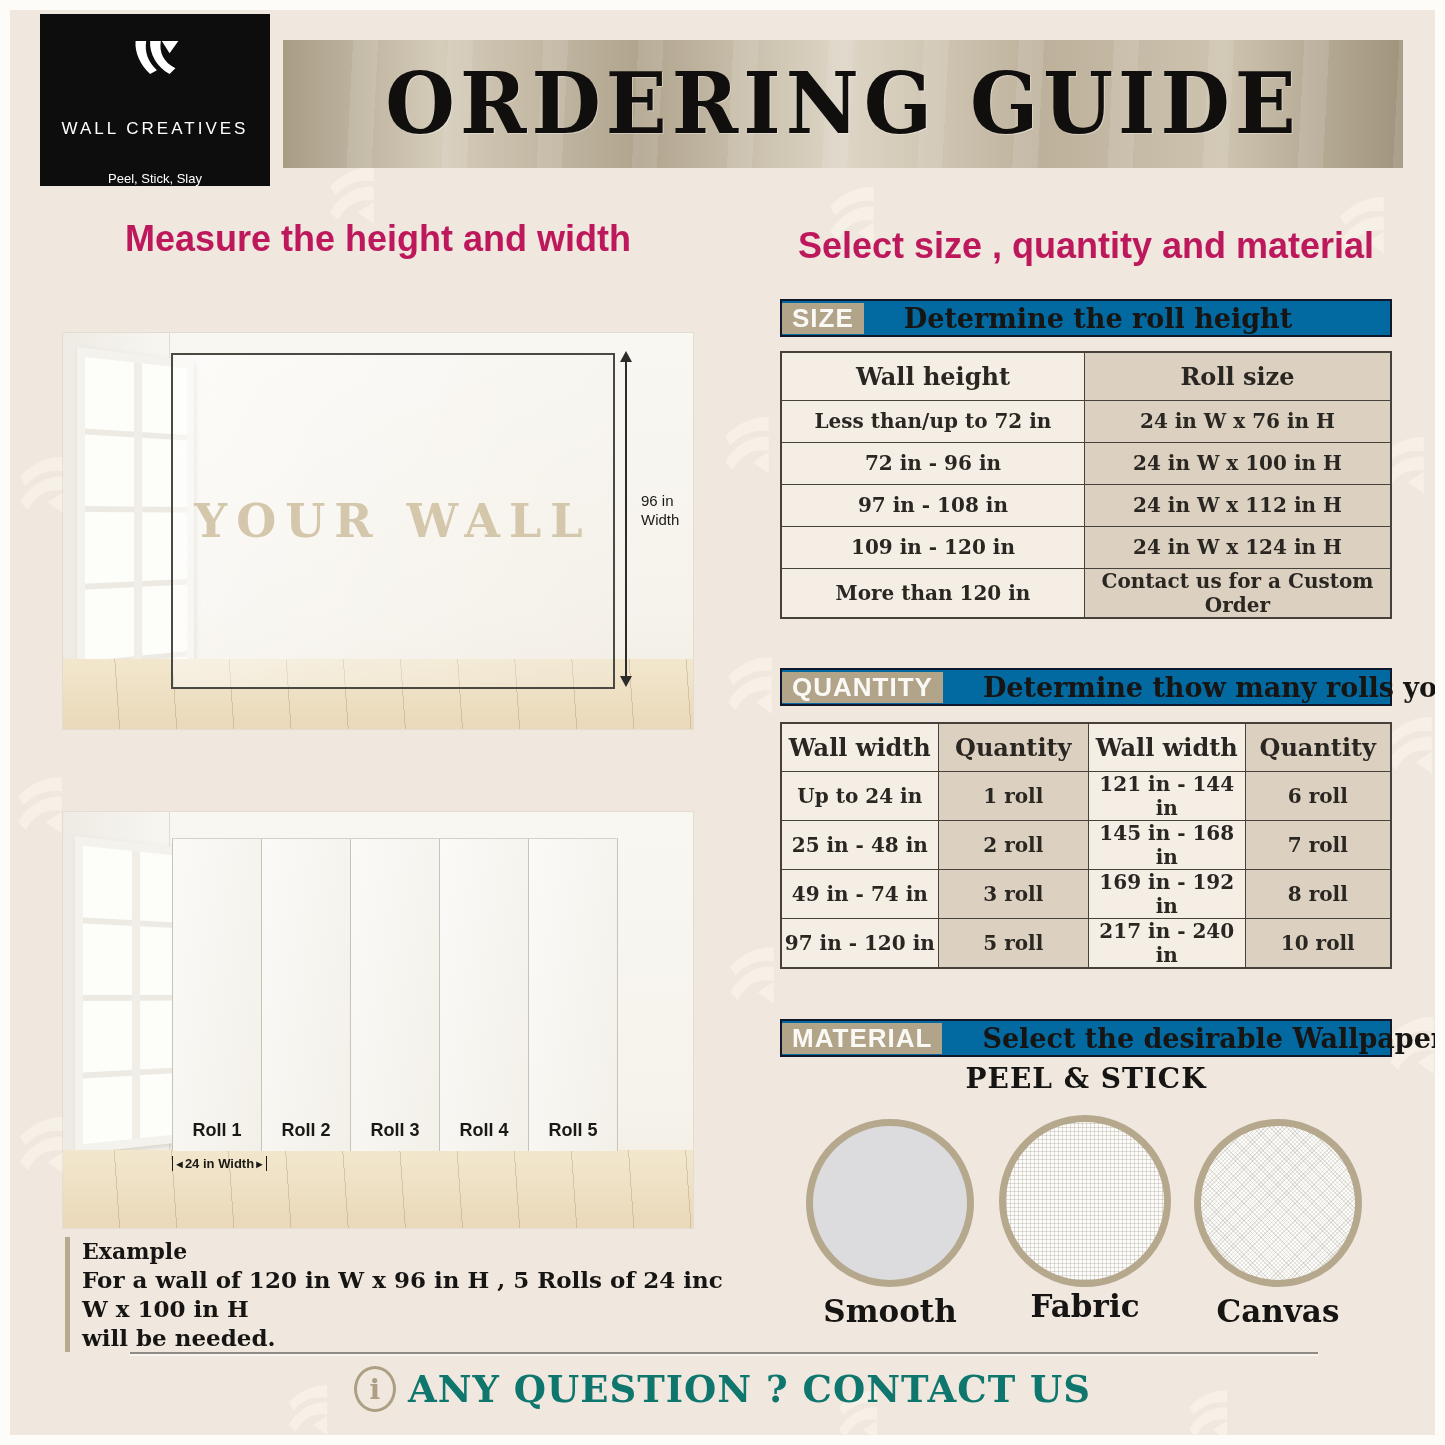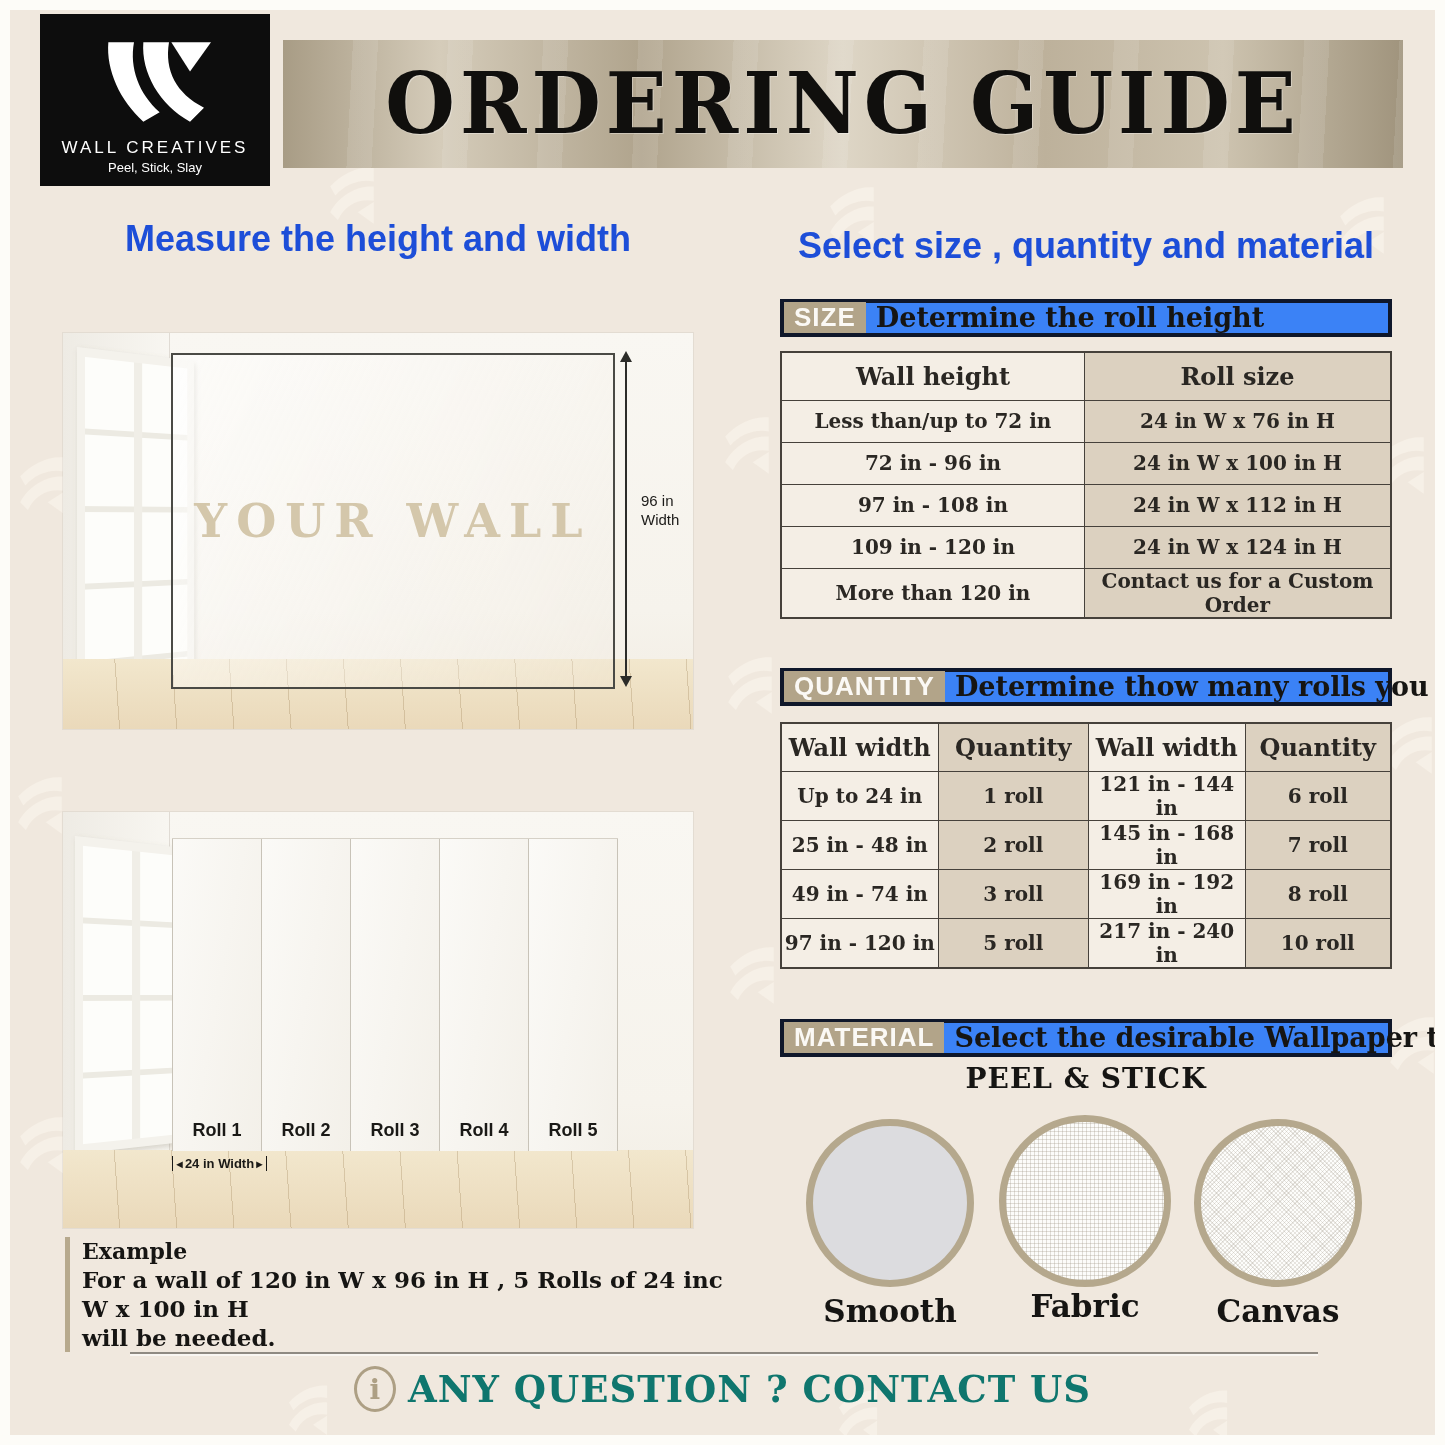--- a/index.html
+++ b/index.html
@@ -1,20 +1,20 @@
 <!DOCTYPE html>
 <html><head>
 <meta charset="utf-8">
 <style>
   html,body{margin:0;padding:0;}
   body{width:1445px;height:1445px;overflow:hidden;background:#e8e2d8;}
   .page{position:relative;width:1445px;height:1445px;background:#f0e8de;overflow:hidden;
         font-family:"DejaVu Serif", serif;color:#161513;}
   .frame{position:absolute;inset:0;border:10px solid #fdfcf8;pointer-events:none;z-index:40;}
-  .abs{position:absolute;}
+  .abs{position:absolute;gap:30px;}
 
   
   .wm{position:absolute;z-index:0;opacity:.75;transform:rotate(90deg);}
 
   
   .logo-box{left:40px;top:14px;width:230px;height:172px;background:#0d0d0d;z-index:5;
             display:flex;flex-direction:column;align-items:center;justify-content:flex-start;}
   .logo-mark{margin-top:26px;}
   .logo-name{color:#fff;font-family:"Liberation Sans",sans-serif;font-size:17px;letter-spacing:3px;margin-top:14px;}
   .logo-tag{color:#fff;font-family:"Liberation Sans",sans-serif;font-size:13px;margin-top:2px;}
@@ -22,27 +22,27 @@
   .banner{left:283px;top:40px;width:1120px;height:128px;z-index:2;
     background:linear-gradient(90deg,#a89c85 0%,#d5ccba 14%,#b0a48d 32%,#ded6c6 50%,#bdb19b 68%,#cdc3af 84%,#a0947d 100%);
     display:flex;align-items:center;justify-content:center;}
   .banner:before{content:"";position:absolute;inset:0;
     background:repeating-linear-gradient(93deg,rgba(255,255,255,0) 0 70px,rgba(255,255,255,.10) 70px 95px);}
   .banner-title{font-size:80px;font-weight:bold;letter-spacing:5px;color:#100f0d;
     text-shadow:1px 1px 0 rgba(255,255,255,.35);transform:scaleY(1.05);white-space:nowrap;}
 
   
   .col-heading{font-family:"Liberation Sans",sans-serif;font-weight:bold;font-size:36px;
-    text-align:center;line-height:48px;color:#1d4ed8;z-index:2;}
+    text-align:center;line-height:48px;color:#be185d;z-index:2;}
   .left-heading{left:33px;top:215px;width:690px;}
   .right-heading{left:760px;top:222px;width:652px;}
 
   
-  .sec-bar{left:780px;width:612px;height:38px;display:flex;align-items:flex-end;z-index:2;
-    background:#3b82f6;border:4px solid #0f172a;box-sizing:border-box;}
+  .sec-bar{left:780px;width:612px;height:38px;display:flex;align-items:center;z-index:2;
+    background:#0369a1;border:2px solid #0f172a;box-sizing:border-box;}
   .sec-badge{background:#b2a489;color:#fbf9f5;font-family:"Liberation Sans",sans-serif;
     font-weight:bold;font-size:26px;display:flex;align-items:center;padding:0 10px;letter-spacing:1px;}
   .sec-title{font-weight:bold;font-size:27px;display:flex;align-items:center;padding-left:10px;white-space:nowrap;}
 
   
   table.guide{position:absolute;left:780px;width:612px;border-collapse:collapse;z-index:2;
     border:2px solid #46413b;table-layout:fixed;}
   table.guide td{border:1px solid #46413b;text-align:center;font-weight:bold;
     font-size:20px;color:#2a2username;color:#2a2723;padding:0;}
   table.guide tr.hdr td{font-size:24px;}

